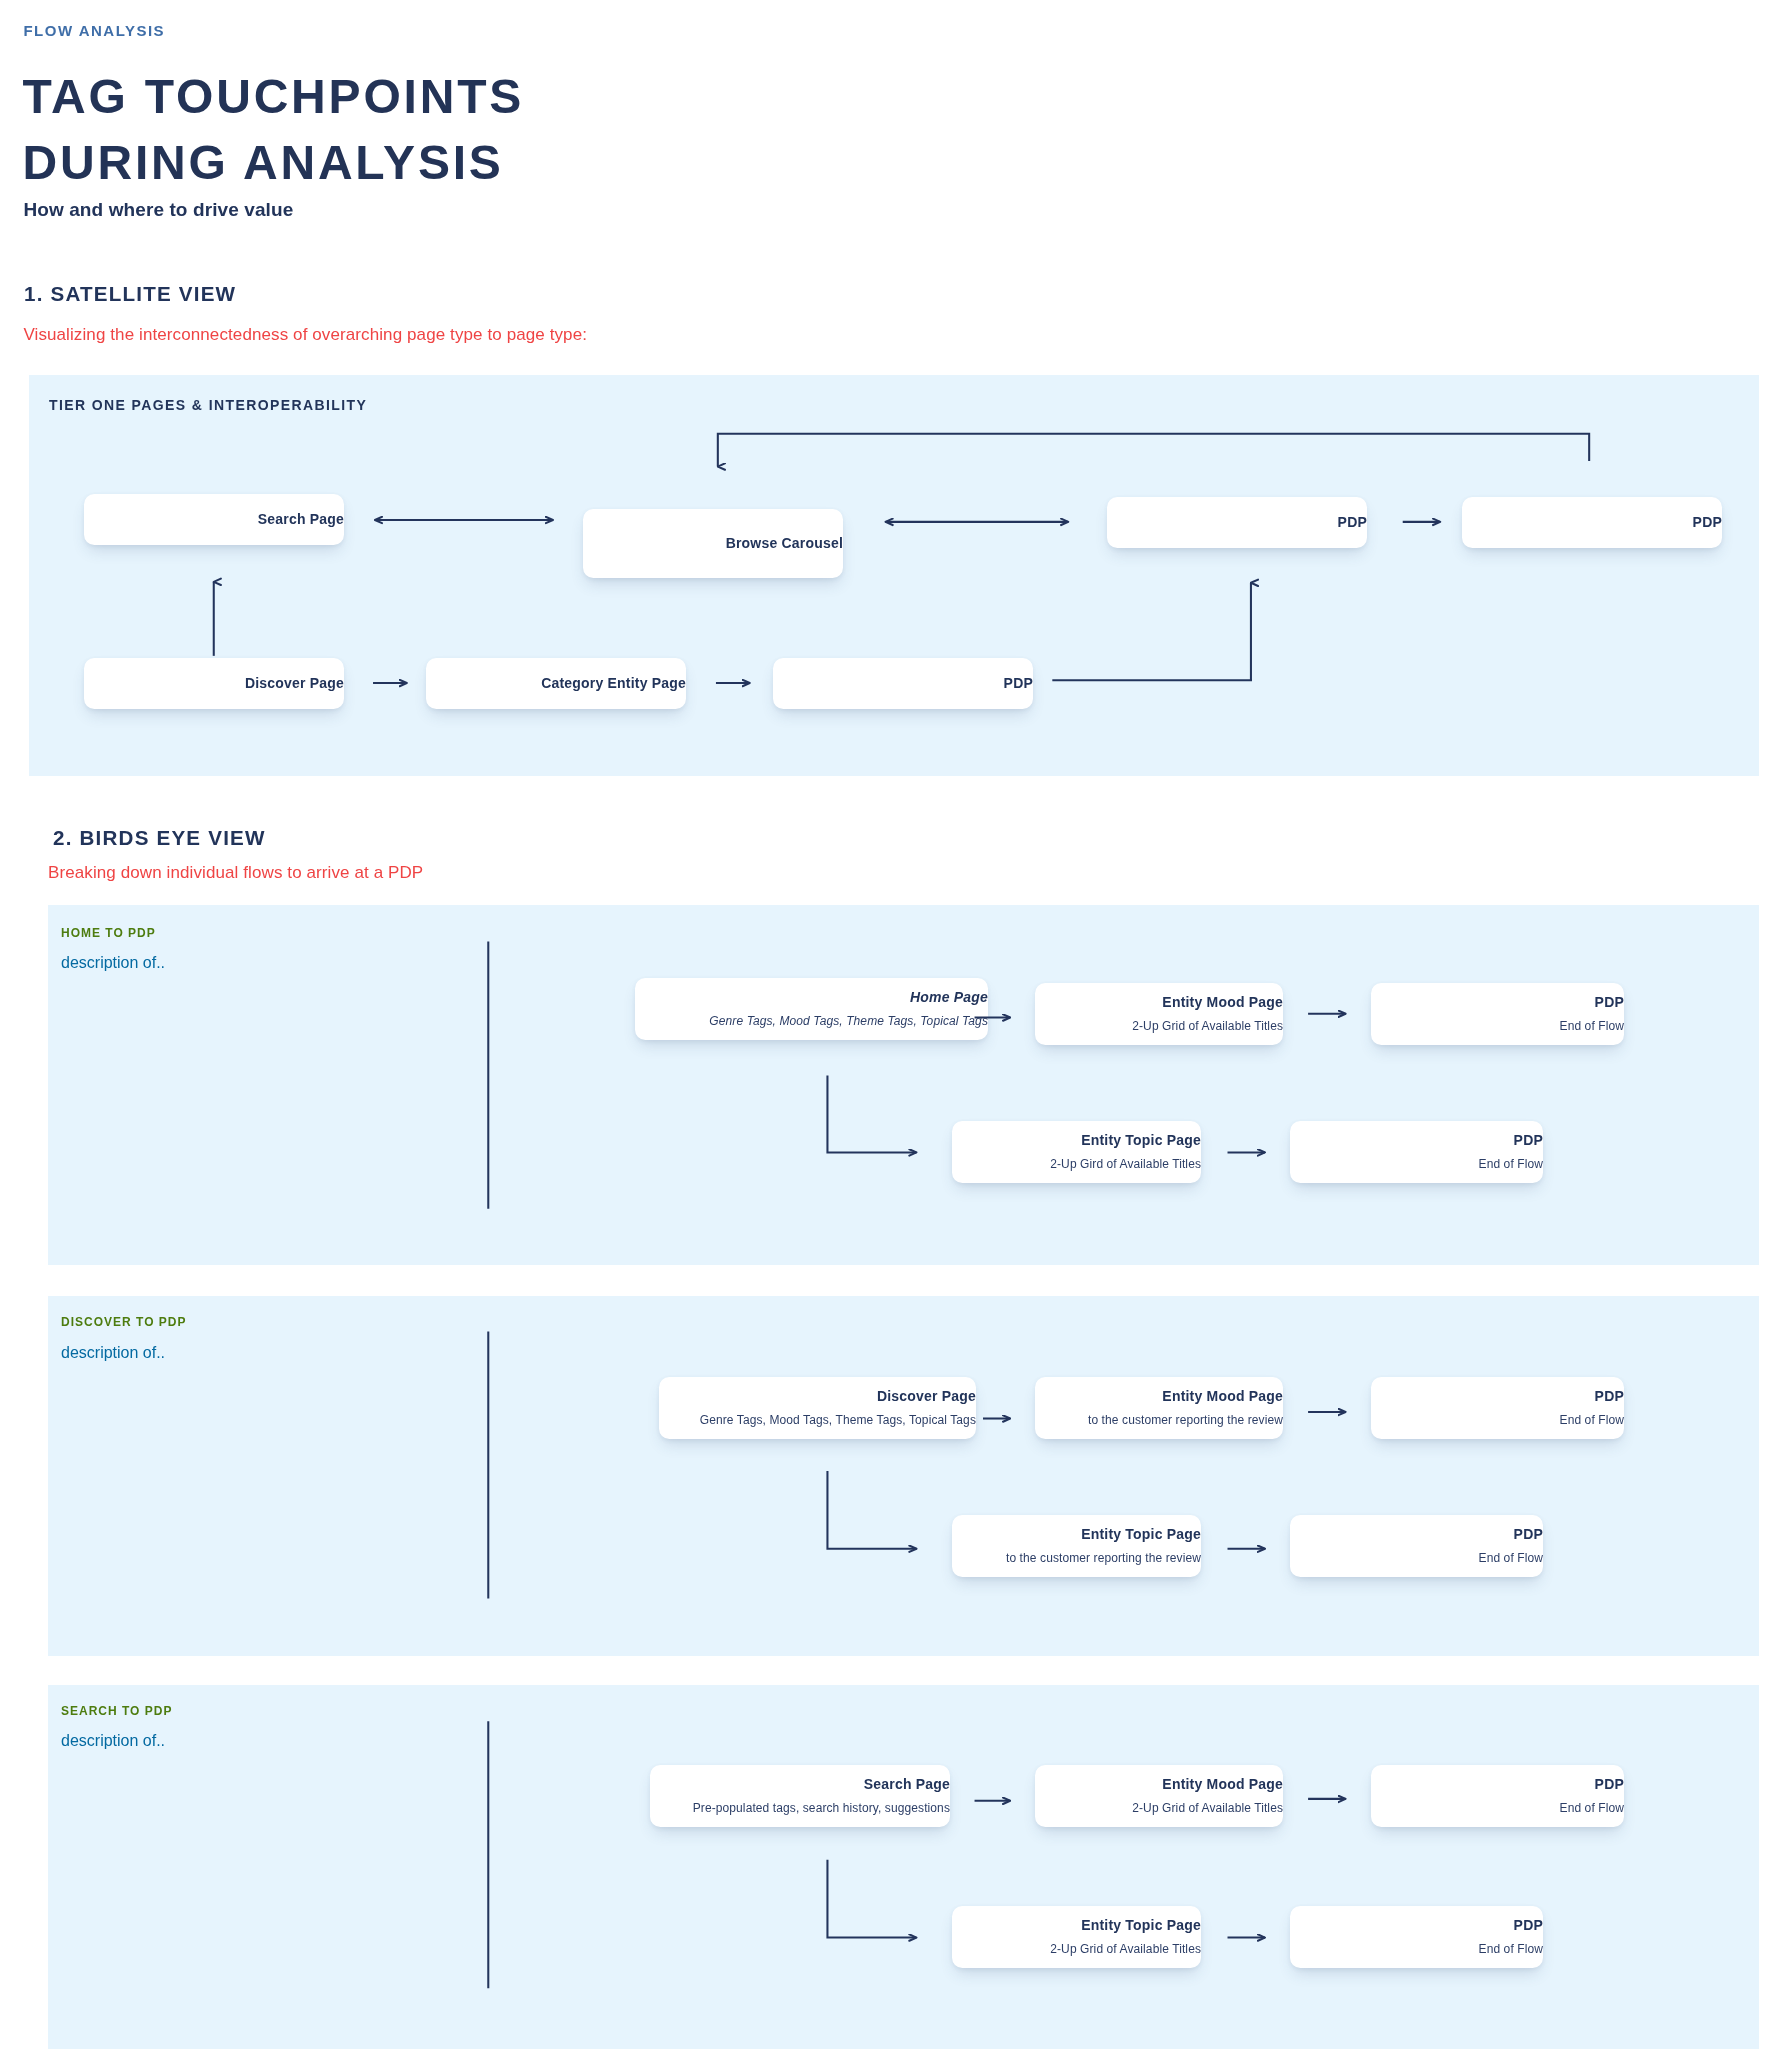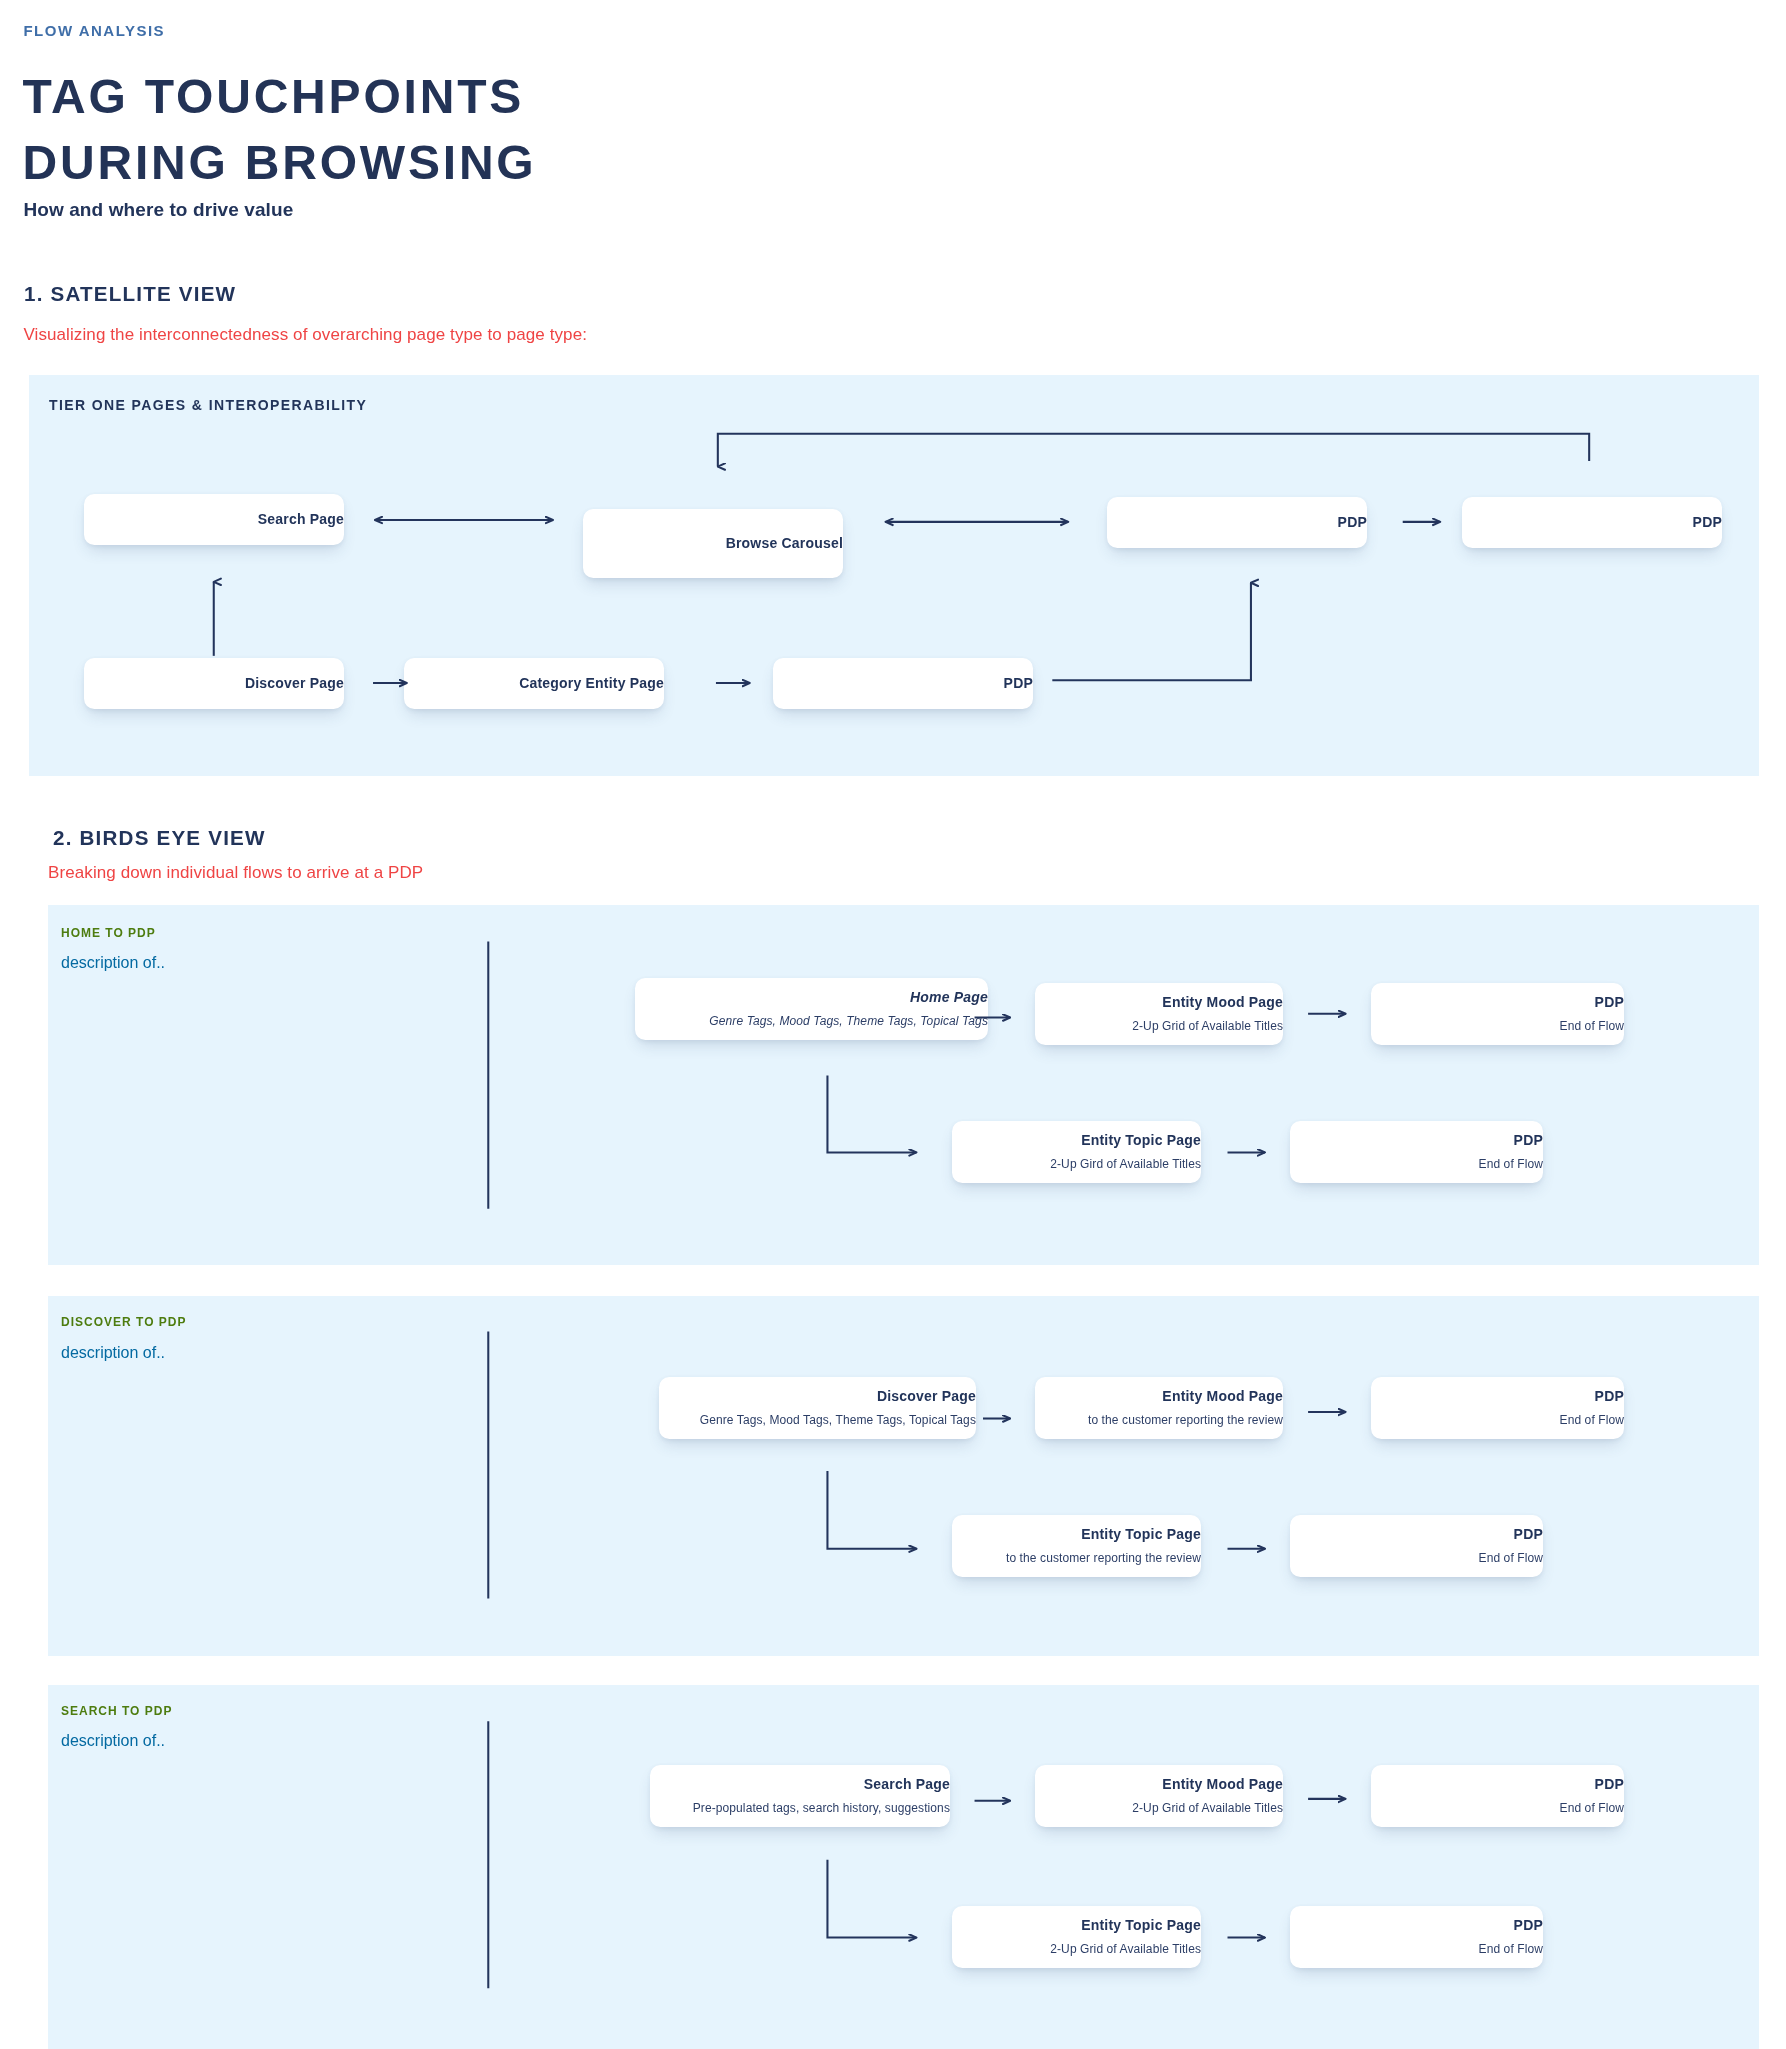--- a/index.html
+++ b/index.html
@@ -138,21 +138,21 @@
   .vdiv { stroke: #1f3257; stroke-width: 2.2; }
 </style>
 </head>
 <body>
 
 <div class="page">
 
   <div class="eyebrow">FLOW ANALYSIS</div>
   <div class="big-title">
     <div>TAG TOUCHPOINTS</div>
-    <div>DURING BROWSING</div>
+    <div>DURING ANALYSIS</div>
   </div>
   <div class="subtitle">How and where to drive value</div>
 
   <div class="sec-title" style="left:24px; top:282px;">1. SATELLITE VIEW</div>
   <div class="sec-sub" style="left:23.4px; top:325px;">Visualizing the interconnectedness of overarching page type to page type:</div>
 
   <div class="panel" style="left:29px; top:375px; width:1730px; height:401px;"></div>
   <div class="panel-label" style="left:49px; top:397px;">TIER ONE PAGES &amp; INTEROPERABILITY</div>
 
   <div class="card single" style="left:84px; top:494px; width:260px; height:51px;">
@@ -164,21 +164,21 @@
   <div class="card single" style="left:1107px; top:497px; width:260px; height:51px;">
     <span class="ttl">PDP</span>
   </div>
   <div class="card single" style="left:1462px; top:497px; width:260px; height:51px;">
     <span class="ttl">PDP</span>
   </div>
 
   <div class="card single" style="left:84px; top:658px; width:260px; height:51px;">
     <span class="ttl">Discover Page</span>
   </div>
-  <div class="card single" style="left:404px; top:658px; width:260px; height:51px;">
+  <div class="card single" style="left:426px; top:658px; width:260px; height:51px;">
     <span class="ttl">Category Entity Page</span>
   </div>
   <div class="card single" style="left:773px; top:658px; width:260px; height:51px;">
     <span class="ttl">PDP</span>
   </div>
 
   <div class="sec-title" style="left:53px; top:826px;">2. BIRDS EYE VIEW</div>
   <div class="sec-sub" style="left:48px; top:863px;">Breaking down individual flows to arrive at a PDP</div>
 
   <div class="panel" style="left:48px; top:905px; width:1711px; height:360px;"></div>

